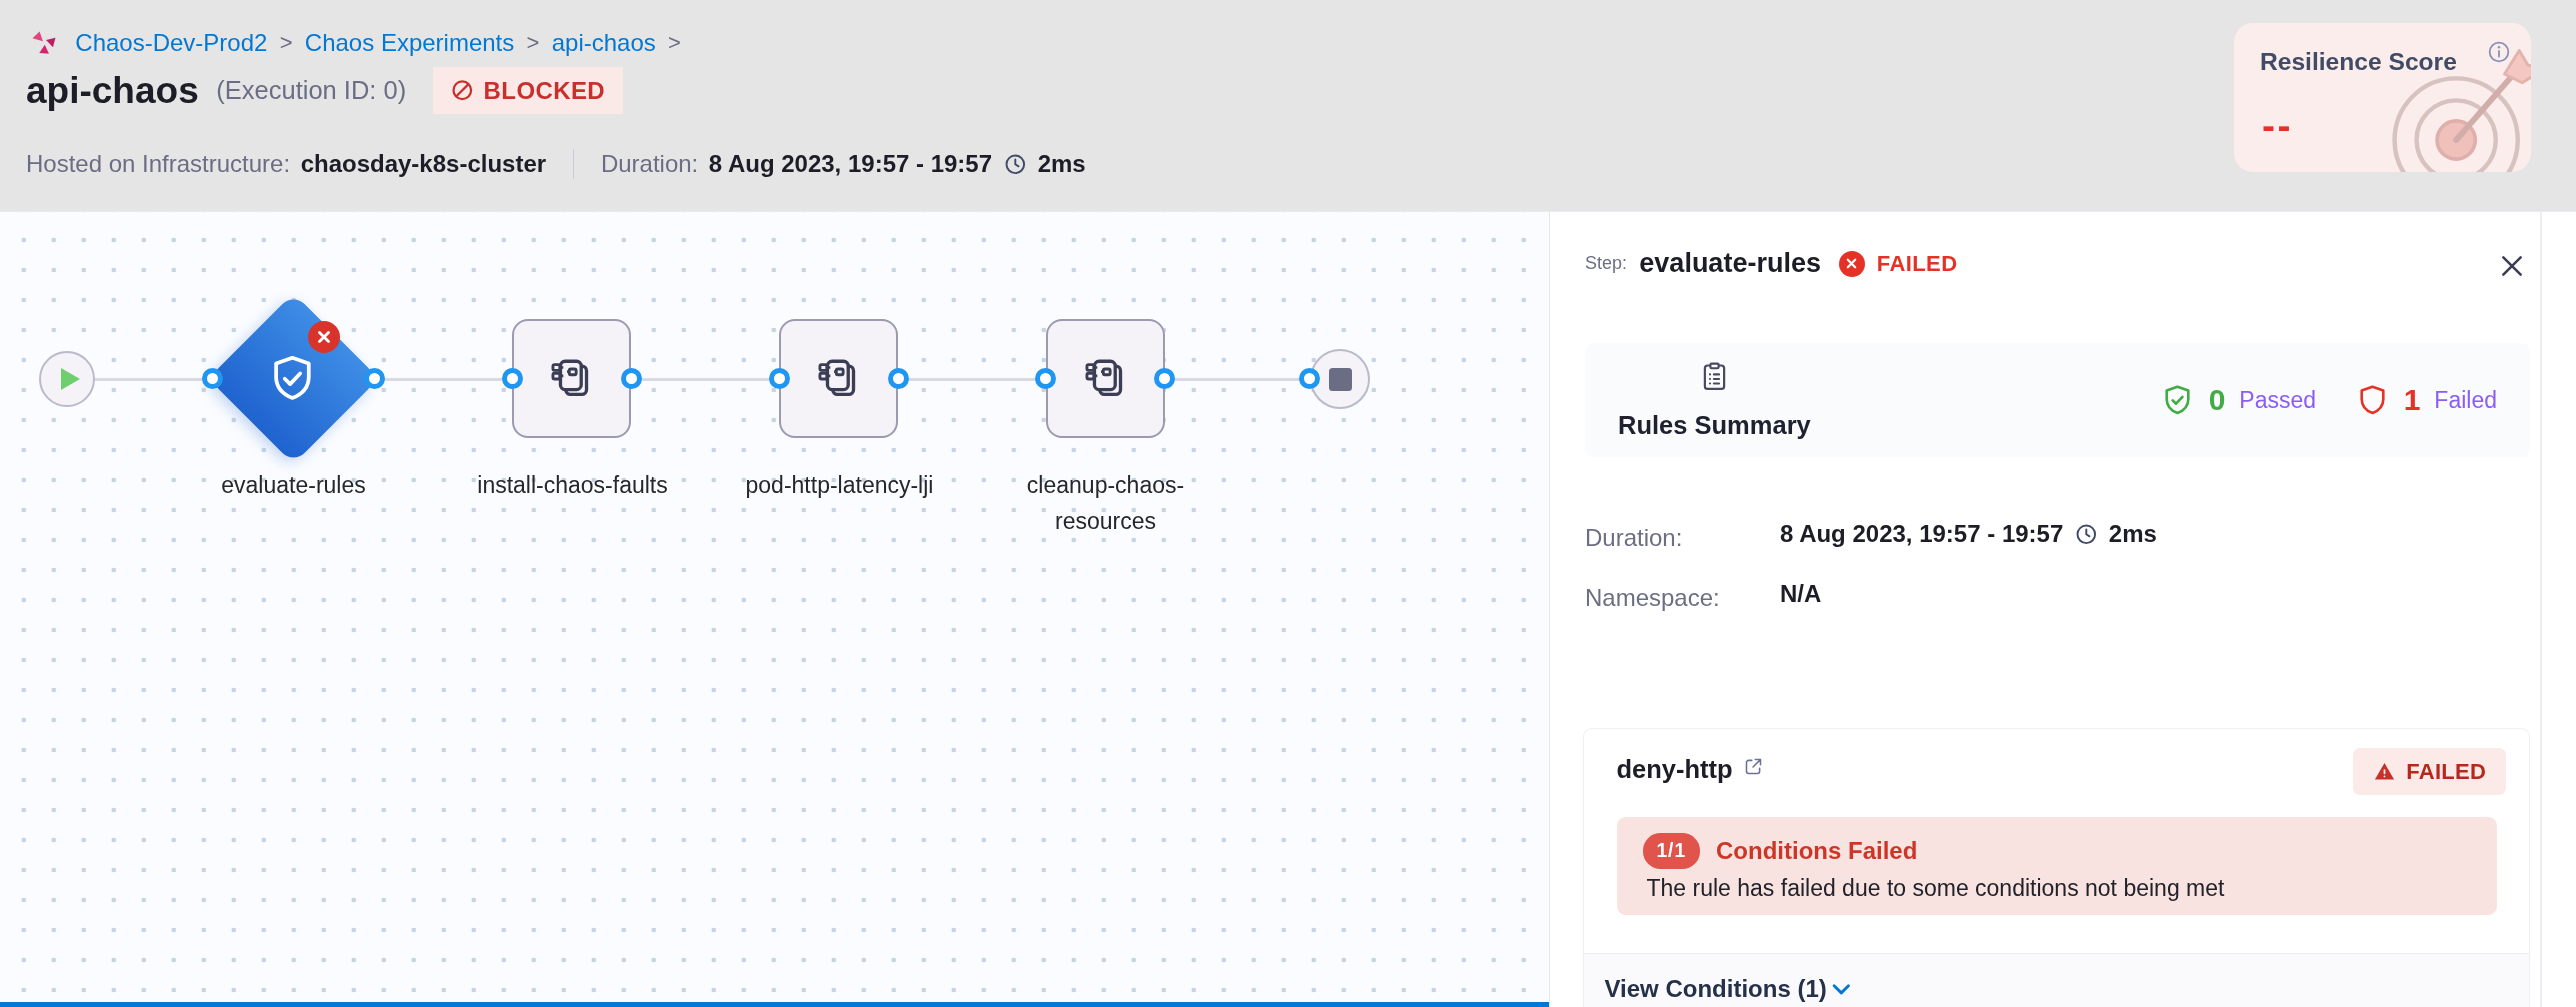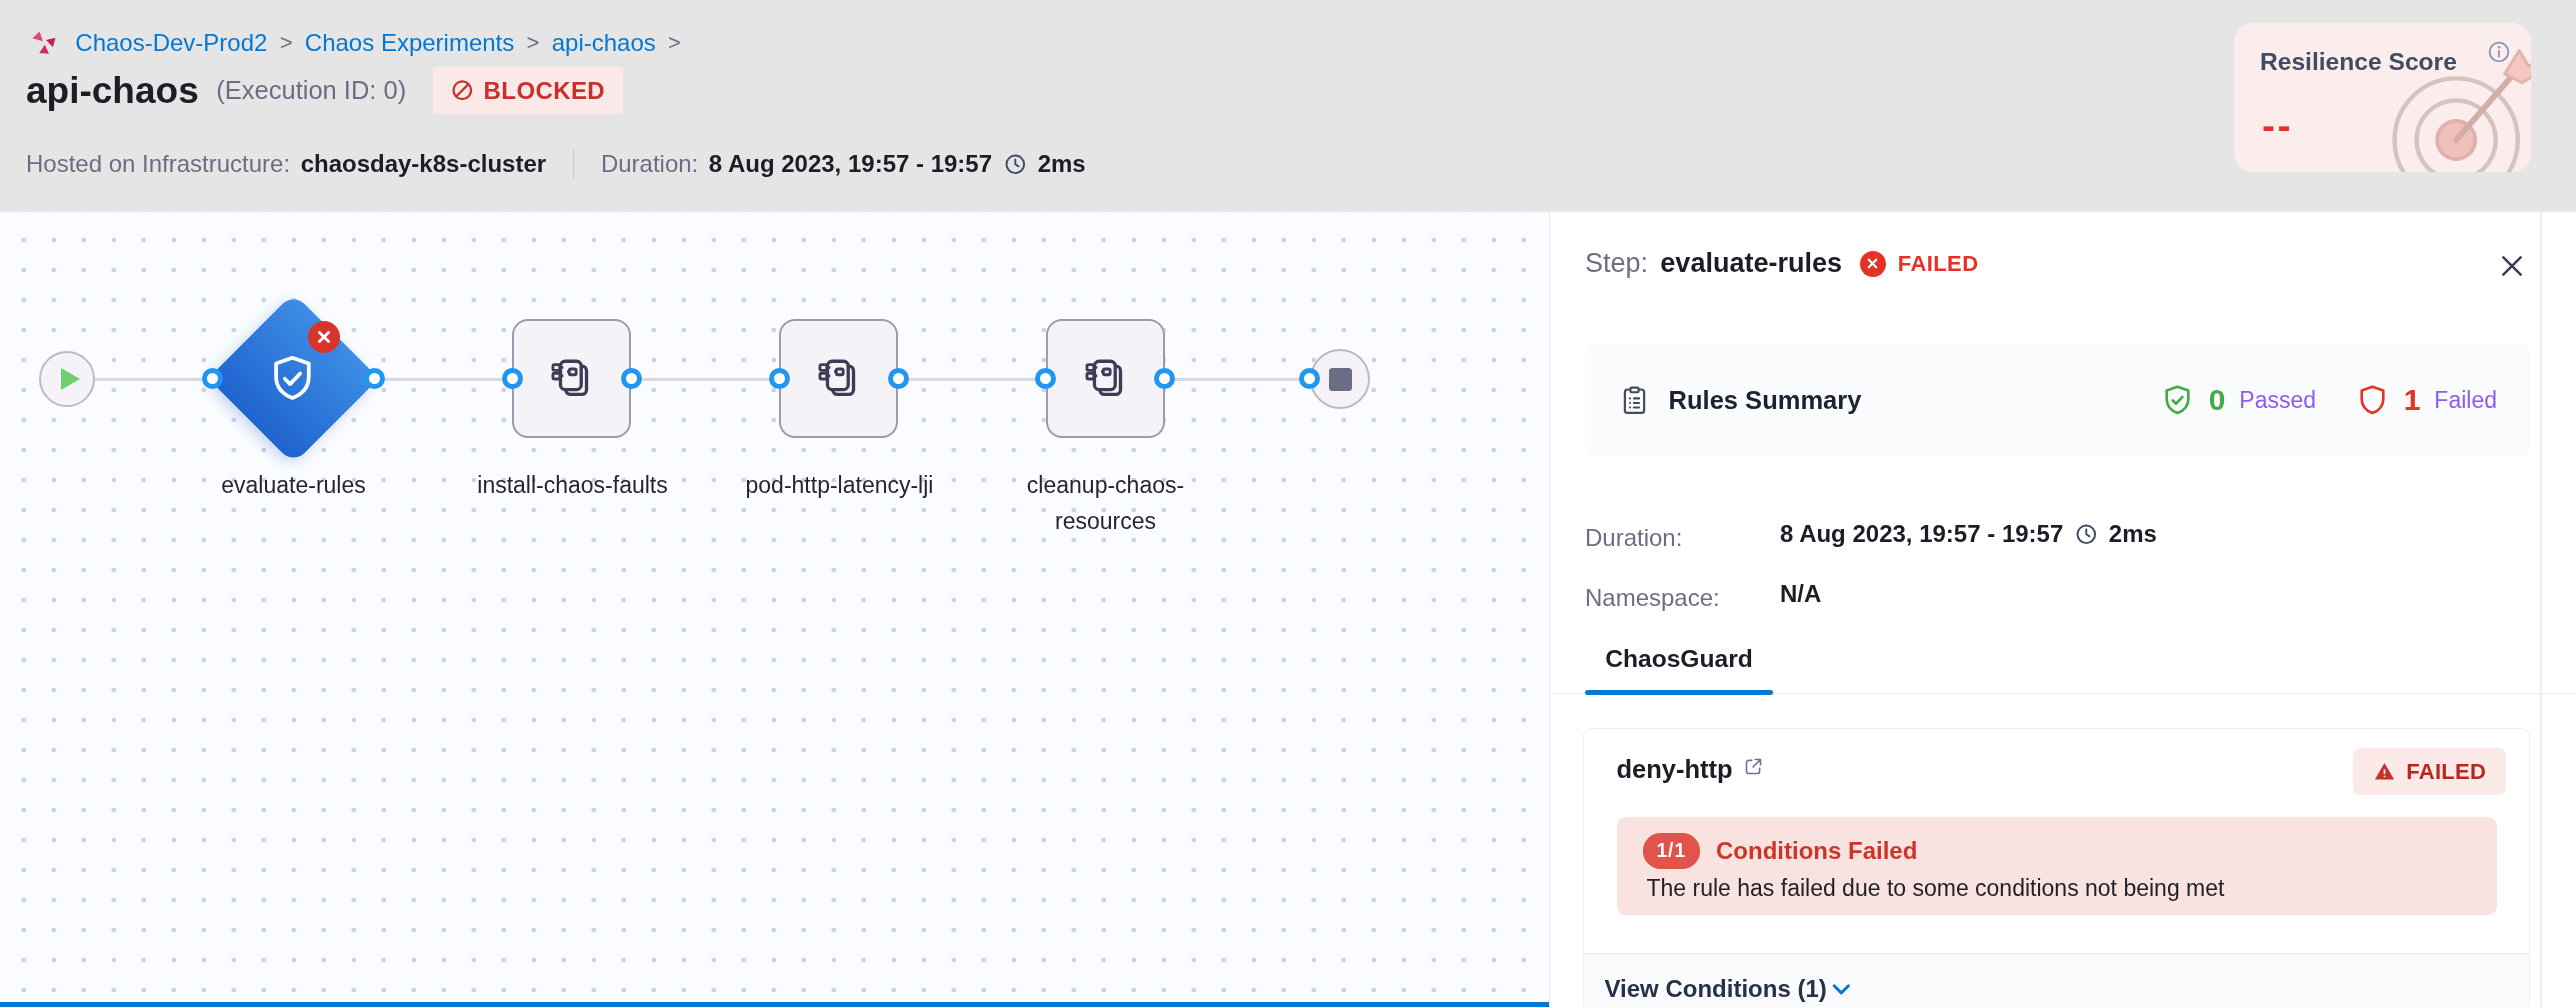--- a/index.html
+++ b/index.html
@@ -56,31 +56,31 @@
                align-items:center;justify-content:center;cursor:pointer;z-index:2;}
   .node-label{position:absolute;top:257px;width:211px;text-align:center;font-size:23px;
               line-height:1.55;color:#26262e;}
   .bottom-strip{position:absolute;left:0;bottom:0;width:1549px;height:6.2px;background:#0278d5;}
 
   
   .panel{position:absolute;left:1549px;top:211px;width:1027px;height:797px;background:#fff;
          border-left:0.9px solid #e7e7ec;overflow:hidden;}
   .panel-scroll-line{position:absolute;left:990px;top:0;width:1.8px;height:797px;background:#ededf2;}
   .step-header{position:absolute;left:35px;top:37px;display:flex;align-items:center;gap:12.3px;}
-  .step-label{font-size:27px;color:#6c6e84;}
+  .step-label{font-size:18px;color:#6c6e84;}
   .step-name{font-size:27px;font-weight:700;color:#1d1d27;}
   .failed-circ{width:26px;height:26px;border-radius:50%;background:#e43326;display:flex;
                align-items:center;justify-content:center;margin-left:5.3px;}
   .failed-text{font-size:22px;font-weight:700;color:#e43326;letter-spacing:0.4px;}
   .close-btn{position:absolute;right:49px;top:39px;cursor:pointer;line-height:0;}
 
   .summary-card{position:absolute;left:35px;top:132px;width:945px;height:114px;background:#fafbfc;
                 border-radius:8.8px;display:flex;align-items:center;justify-content:space-between;
                 padding:0 33px;box-sizing:border-box;}
-  .summary-left{display:flex;align-items:center;gap:17.6px;}
+  .summary-left{display:flex;align-items:center;gap:17.6px;flex-direction:column;}
   .summary-title{font-size:25.5px;font-weight:700;color:#1d2130;}
   .summary-right{display:flex;align-items:center;gap:14px;}
   .cnt-pass{font-size:30px;font-weight:800;color:#42ab45;}
   .cnt-fail{font-size:30px;font-weight:800;color:#e43326;}
   .cnt-label{font-size:23px;color:#8b5cf6;margin-right:24.6px;}
 
   .kv-label{position:absolute;left:35px;font-size:24px;color:#6c6e84;}
   .kv-value{position:absolute;left:230px;display:flex;align-items:center;gap:10.5px;
             font-size:24px;font-weight:700;color:#1d1d27;}
 
@@ -323,24 +323,20 @@
             <path d="M12 7.4V12l3.1 2"></path>
         </svg>
       </span>
       <span>2ms</span>
     </div>
     <div class="kv-label" style="top:373px;">Namespace:</div>
     <div class="kv-value" style="top:369px;">
       <span>N/A</span>
     </div>
 
-    <div class="tabbar">
-      <div class="tab">ChaosGuard</div>
-      <div class="tab-underline"></div>
-    </div>
 
     <div class="rule-card">
       <div class="rule-title-row">
         <span class="rule-name">deny-http</span>
         <span class="ext-link">
           <svg width="21" height="21" viewBox="0 0 24 24" fill="none" stroke="#6b7299" stroke-width="1.8" stroke-linecap="round" stroke-linejoin="round">
             <path d="M10 5H6.5A2.5 2.5 0 0 0 4 7.5v10A2.5 2.5 0 0 0 6.5 20h10a2.5 2.5 0 0 0 2.5-2.5V14"></path>
             <path d="M14 4h6v6M20 4l-8.5 8.5"></path>
           </svg>
         </span>

